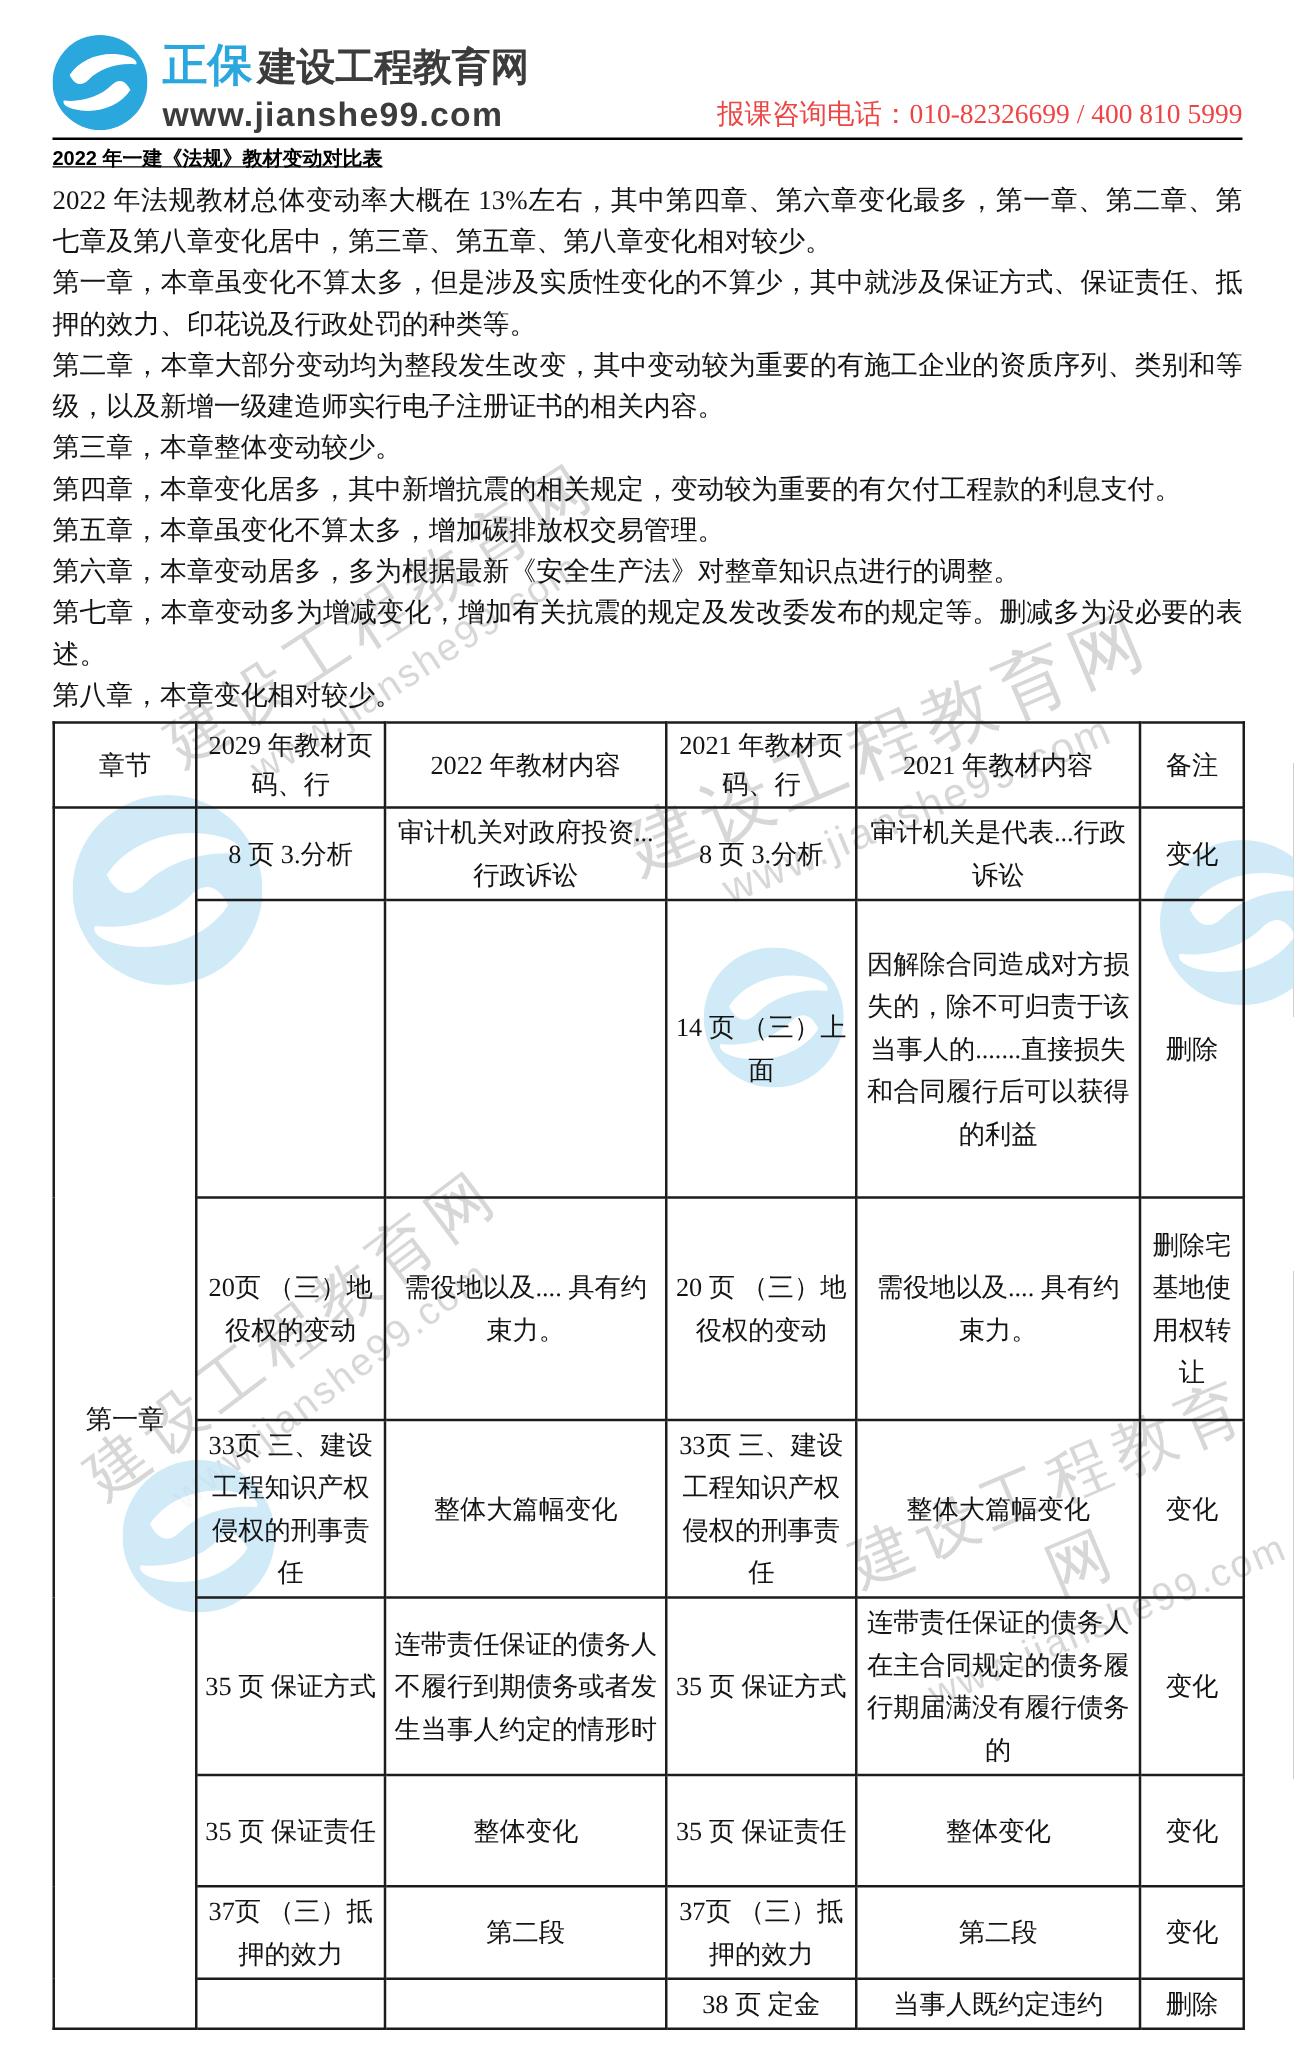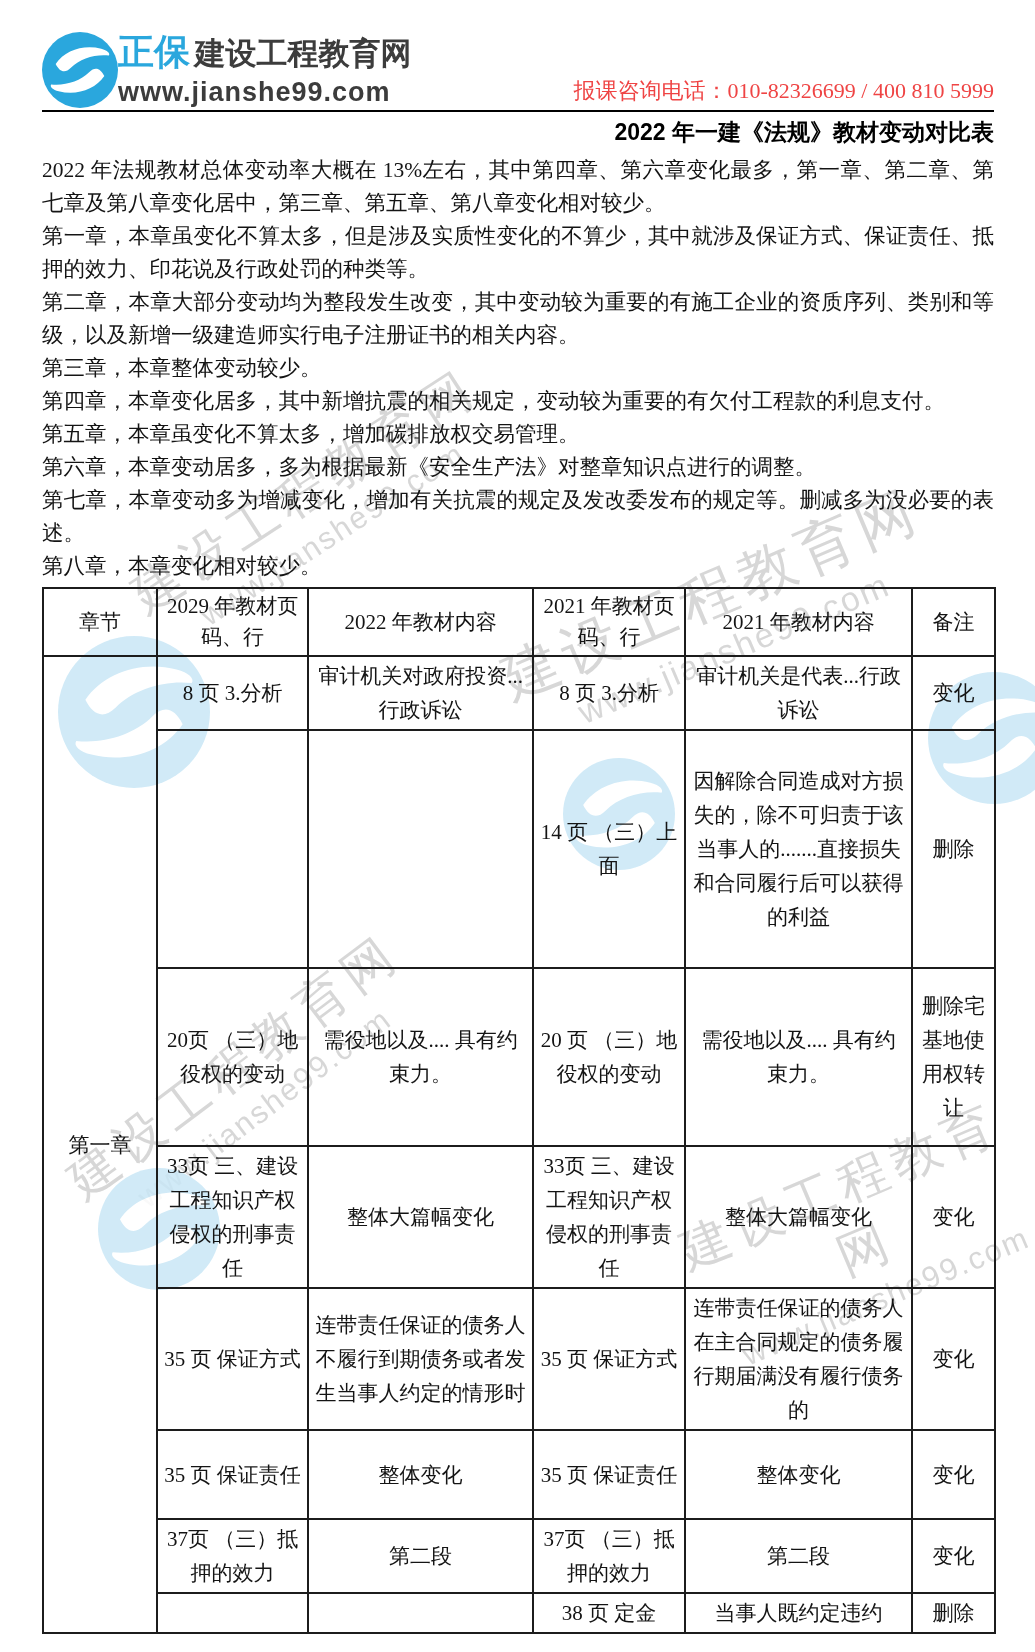--- a/index.html
+++ b/index.html
@@ -20,30 +20,30 @@
   .wm4 { left:685px; top:1150px; transform:rotate(-23deg); }
   .wm-circle { position:absolute; z-index:0; pointer-events:none; opacity:.85; }
   .wmc1 { left:58px;  top:636px;  width:152px; height:152px; }
   .wmc2 { left:928px; top:672px;  width:132px; height:132px; }
   .wmc3 { left:563px; top:758px;  width:112px; height:112px; }
   .wmc4 { left:98px;  top:1168px; width:122px; height:122px; }
   
   .content { position:relative; z-index:1; padding:28px 41px 0 42px; }
   .header { display:flex; align-items:flex-end; justify-content:space-between;
             border-bottom:2px solid #000; padding-bottom:2px; }
-  .logo { display:flex; align-items:flex-end; gap:0; }
+  .logo { display:flex; align-items:flex-start; gap:12px; }
   .logo-mark { width:76px; height:76px; }
   .logo-line1 { font-family:"Liberation Sans","DejaVu Sans",sans-serif; font-weight:bold; white-space:nowrap; }
   .logo-brand { color:#2aa7dd; font-size:36px; }
   .logo-brand2 { color:#3c3c3c; font-size:31px; }
   .logo-site { font-family:"Liberation Sans","DejaVu Sans",sans-serif; font-weight:bold;
                color:#3c3c3c; font-size:27px; letter-spacing:1px; }
   .phone { font-size:22px; color:#ef4444; padding-bottom:2px; white-space:nowrap; }
-  .doc-title { text-align:right; font-family:"Liberation Sans","DejaVu Sans",sans-serif;
-               font-weight:bold; font-size:23px; color:#000; margin:5px 0 6px 0; }
+  .doc-title { text-align:left; font-family:"Liberation Sans","DejaVu Sans",sans-serif;
+               font-weight:bold; font-size:16px; color:#000; margin:5px 0 6px 0;text-decoration:underline; }
   .paras p { margin:0; font-size:21.5px; line-height:33px; text-align:justify; }
   
   table.cmp { border-collapse:collapse; table-layout:fixed; width:952px; margin-top:4px;
               background:transparent; }
   table.cmp th, table.cmp td {
     border:2px solid #1c1c1c; text-align:center; vertical-align:middle;
     font-size:21px; line-height:34px; padding:2px 5px; font-weight:normal;
     word-break:break-all; overflow:hidden;
   }
   table.cmp th { line-height:31px; }

